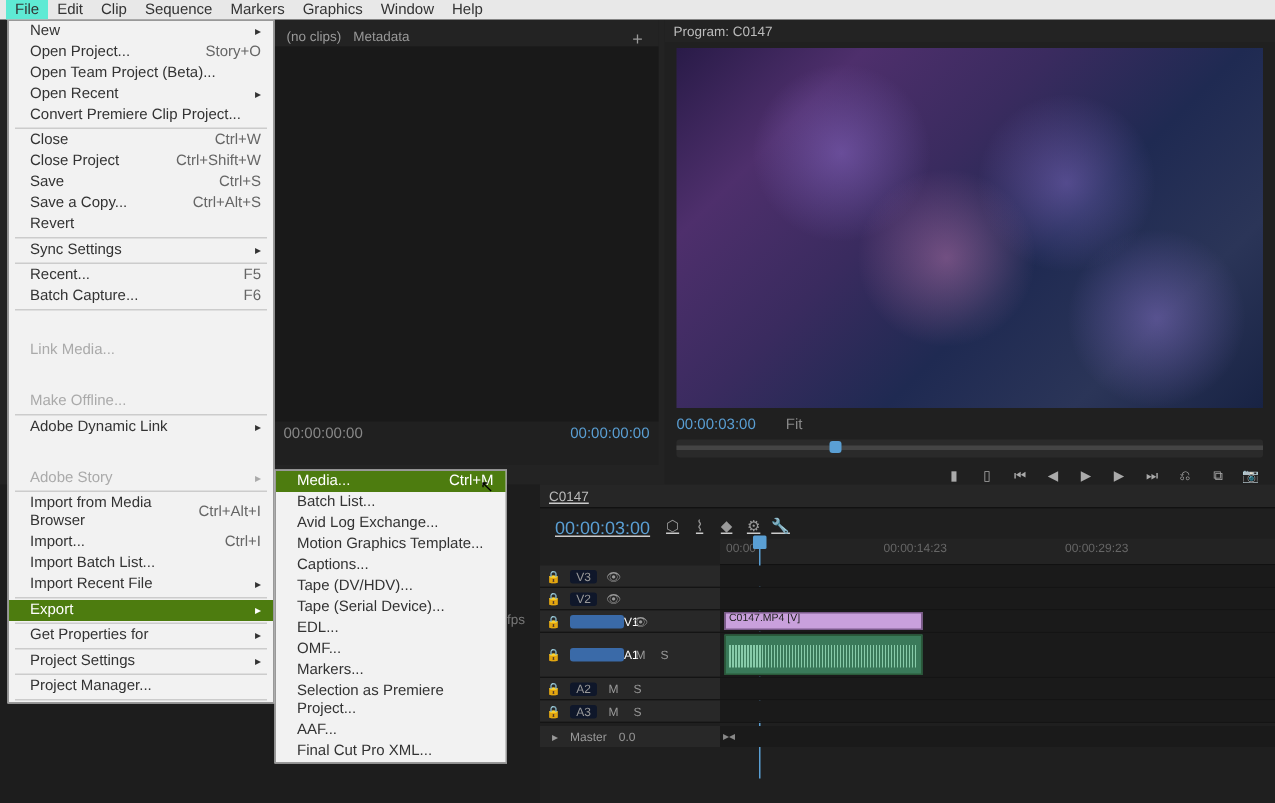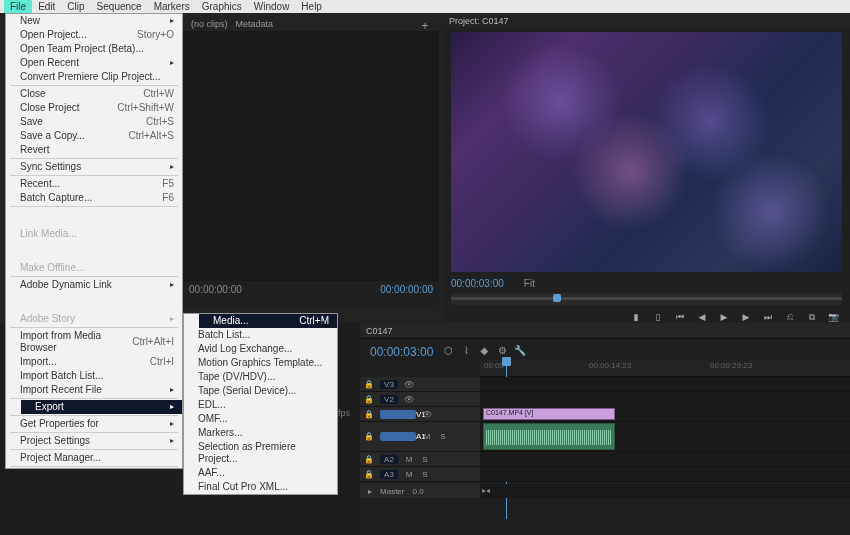--- a/index.html
+++ b/index.html
@@ -2,21 +2,21 @@
 <html><head>
 <meta charset="utf-8">
 <style>
 * { margin: 0; padding: 0; box-sizing: border-box; font-family: "Segoe UI", Tahoma, sans-serif; }
 body { background: #1a1a1a; width: 850px; height: 535px; overflow: hidden; font-size: 10px; color: #ccc; position: relative; }
 .menubar { background: #e8e8e8; height: 13px; display: flex; padding-left: 4px; position: relative; z-index: 100; }
 .menubar-item { color: #333; padding: 0 6px; font-size: 10px; line-height: 13px; cursor: pointer; }
 .menubar-item.active { background: #5eead4; }
 .dropdown { position: absolute; top: 13px; left: 5px; width: 178px; background: #f2f2f2; border: 1px solid #999; z-index: 200; }
 .dropdown-item { display: flex; justify-content: space-between; align-items: center; padding: 1px 8px 1px 14px; font-size: 10px; color: #333; line-height: 12px; cursor: pointer; position: relative; }
-.dropdown-item.highlighted { background: #0f172a; color: #fff; margin-left: 15px; }
+.dropdown-item.highlighted { background: #4d7c0f; color: #fff; }
 .dropdown-item.disabled { color: #aaa; margin-top: 20px; }
 .dropdown-separator { height: 1px; background: #ccc; margin: 1px 4px; }
 .dropdown-submenu-indicator { font-size: 8px; }
 .shortcut { color: #666; font-size: 10px; }
 .dropdown-item.highlighted .shortcut { color: #fff; }
 .submenu { position: absolute; top: 313px; left: 183px; width: 155px; background: #f2f2f2; border: 1px solid #999; z-index: 210; }
 .main-area { position: absolute; top: 13px; left: 0; right: 0; bottom: 0; background: #232323; }
 .source-panel { position: absolute; top: 0; left: 183px; width: 256px; height: 297px; background: #202020; }
 .panel-tab-bar { height: 18px; background: #232323; display: flex; align-items: flex-end; padding-left: 4px; font-size: 9px; color: #999; }
 .panel-tab { padding: 2px 4px; }
@@ -33,21 +33,21 @@
 .playhead-track { position: absolute; left: 0; right: 0; top: 4px; height: 3px; background: #444; }
 .playhead-marker { position: absolute; left: 26%; top: 1px; width: 8px; height: 8px; background: #5a9fd4; border-radius: 2px; }
 .transport { display: flex; justify-content: flex-end; align-items: center; gap: 10px; padding: 5px 10px; }
 .transport-btn { width: 12px; height: 12px; color: #aaa; font-size: 9px; text-align: center; cursor: pointer; }
 .project-panel { position: absolute; top: 310px; left: 0; width: 360px; bottom: 0; background: #1d1d1d; }
 .project-content { padding-top: 80px; }
 .project-item { display: flex; align-items: center; gap: 6px; padding: 2px 10px; }
 .project-thumb { width: 28px; height: 16px; background: linear-gradient(135deg,#4e2f6c,#2b3558); }
 .project-name { font-size: 9px; color: #bbb; }
 .project-meta { font-size: 9px; color: #777; margin-left: auto; }
-.timeline-panel { position: absolute; top: 310px; left: 360px; right: 0; bottom: 0; background: #1f1f1f; }
+.timeline-panel { position: absolute; top: 310px; left: 360px; right: 0; bottom: 0; background: #1f1f1f; text-decoration: underline; }
 .timeline-header { height: 16px; background: #262626; border-bottom: 1px solid #111; padding-left: 6px; display: flex; align-items: center; font-size: 9px; color: #bbb; }
 .timeline-controls { display: flex; align-items: center; gap: 4px; padding: 4px 6px; }
 .timeline-tc { color: #5a9fd4; font-size: 12px; font-weight: 500; padding: 2px 4px; }
 .timeline-tool { width: 14px; height: 14px; color: #999; font-size: 10px; text-align: center; cursor: pointer; }
 .timeline-ruler { position: absolute; top: 36px; left: 120px; right: 0; height: 18px; background: #232323; border-bottom: 1px solid #111; }
 .ruler-tick { position: absolute; top: 2px; font-size: 8px; color: #666; }
 .timeline-playhead { position: absolute; top: 36px; left: 146px; width: 1px; height: 160px; background: #5a9fd4; }
 .timeline-playhead::before { content: ""; position: absolute; top: -2px; left: -4px; width: 9px; height: 9px; background: #5a9fd4; border-radius: 1px; }
 .timeline-tracks { position: absolute; top: 54px; left: 0; right: 0; bottom: 0; }
 .track-row { display: flex; height: 15px; border-bottom: 1px solid #141414; }
@@ -195,20 +195,23 @@
     <div class="dropdown-item">
       <span>Batch List...</span>
     </div>
     <div class="dropdown-item">
       <span>Avid Log Exchange...</span>
     </div>
     <div class="dropdown-item">
       <span>Motion Graphics Template...</span>
     </div>
     <div class="dropdown-item">
+      <span>Captions...</span>
+    </div>
+    <div class="dropdown-item">
       <span>Tape (DV/HDV)...</span>
     </div>
     <div class="dropdown-item">
       <span>Tape (Serial Device)...</span>
     </div>
     <div class="dropdown-item">
       <span>EDL...</span>
     </div>
     <div class="dropdown-item">
       <span>OMF...</span>
@@ -237,21 +240,21 @@
     </div>
     <div class="source-monitor"></div>
     <div class="source-controls">
       <span class="tc-left">00:00:00:00</span>
       <span>00:00:00:00</span>
       <span class="plus-btn">+</span>
     </div>
   </div>
 
   <div class="program-panel">
-    <div class="program-title-bar">Project: C0147</div>
+    <div class="program-title-bar">Program: C0147</div>
     <div class="program-monitor">
       <div class="crowd-light" style="top:10px;left:50px"></div>
       <div class="crowd-light" style="top:30px;left:200px"></div>
       <div class="crowd-light" style="top:80px;left:120px;background:radial-gradient(circle,#ff9ad555,transparent 70%)"></div>
       <div class="crowd-light" style="top:120px;left:260px"></div>
     </div>
     <div class="program-tc-row">
       <span class="tc-blue">00:00:03:00</span>
       <span style="color:#888">Fit</span>
     </div>

